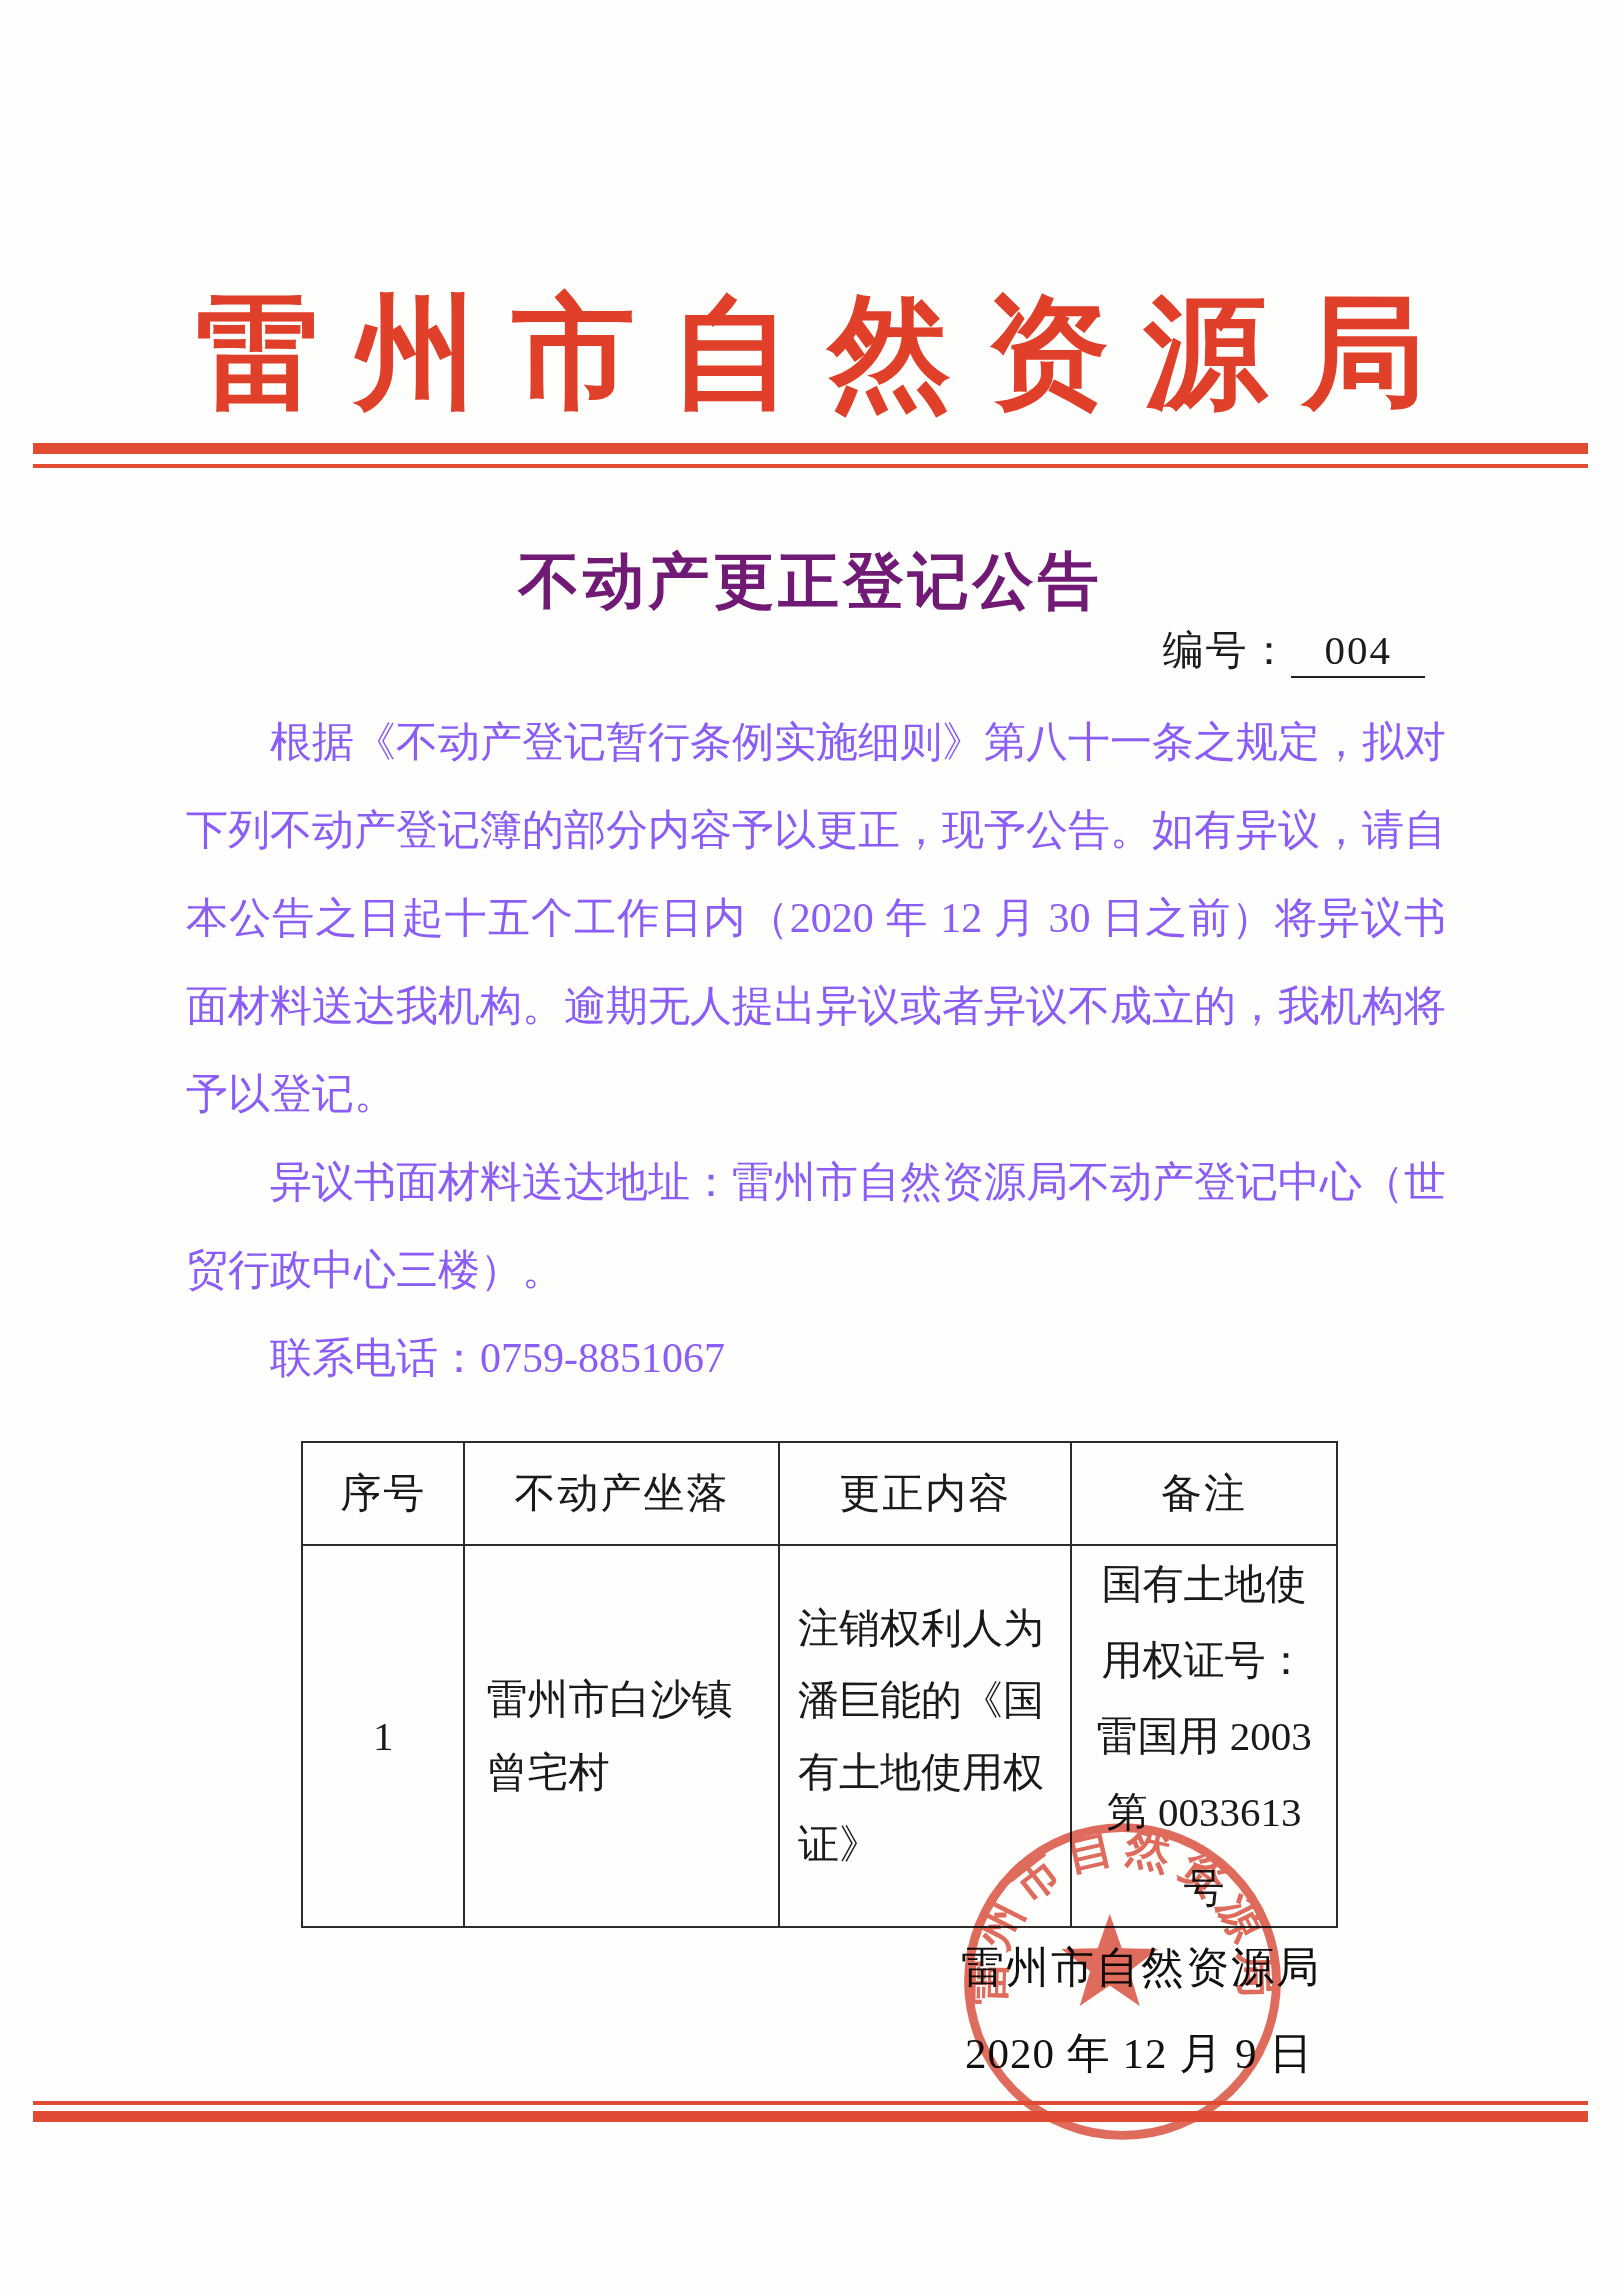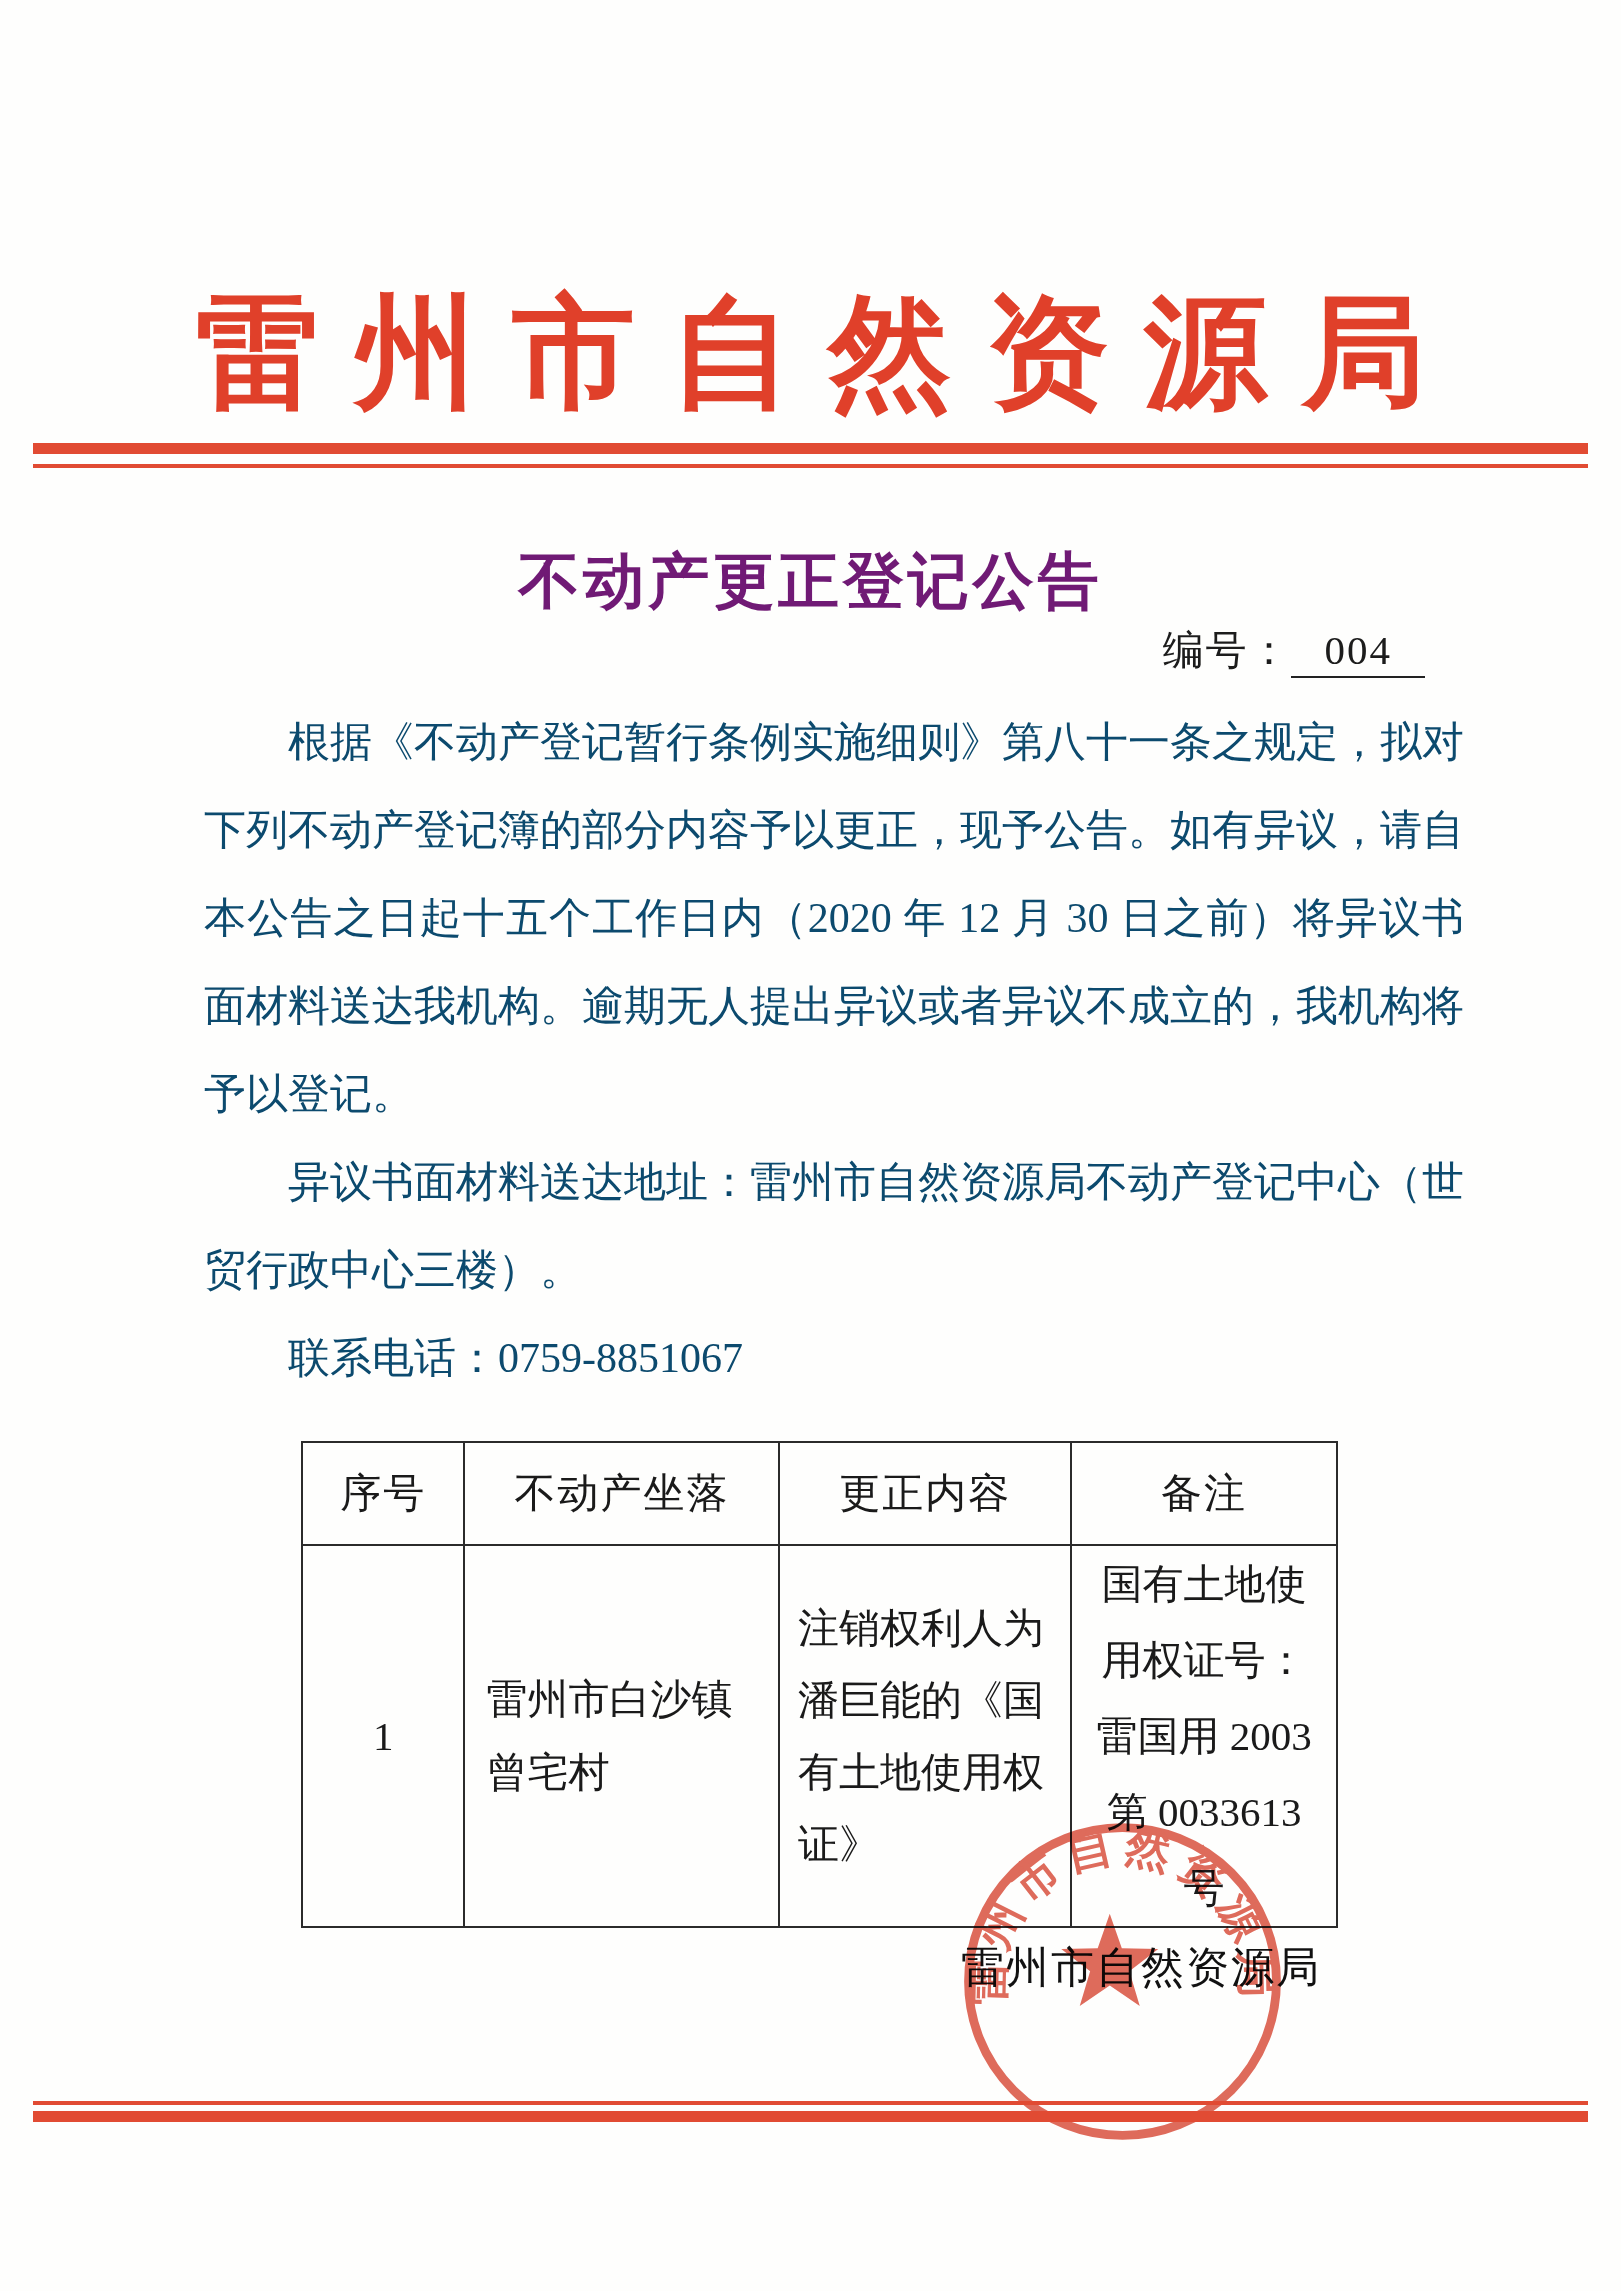--- a/index.html
+++ b/index.html
@@ -37,24 +37,24 @@
     position:absolute;top:623px;right:196px;
     font-size:41px;letter-spacing:2px;
   }
   .doc-number .num{
     display:inline-block;min-width:118px;text-align:center;
     border-bottom:2.9px solid #222;
     padding:0 7.8px 2px 7.8px;
   }
   
   .body-text{
-    position:absolute;left:204px;top:698px;width:1260px;
+    position:absolute;left:186px;top:698px;width:1260px;
     font-size:42px;line-height:88px;
     text-align:justify;
-    color:#0c4a6e;
+    color:#8b5cf6;
   }
   .body-text p{margin:0;text-indent:2em;}
   
   .notice-table{
     position:absolute;left:301px;top:1416px;width:1037px;
     border-collapse:collapse;
     font-size:41px;color:#1a1a1a;margin-top:25px;
   }
   .notice-table th,.notice-table td{
     border:2px solid #2b2b2b;
@@ -132,20 +132,21 @@
       <tr>
         <td class="cell-seq">1</td>
         <td class="cell-loc">雷州市白沙镇曾宅村</td>
         <td class="cell-cor">注销权利人为潘巨能的《国有土地使用权证》</td>
         <td class="cell-rem">国有土地使用权证号：雷国用 2003 第 0033613 号</td>
       </tr>
     </tbody>
   </table>
 
   <div class="footer-org">雷州市自然资源局</div>
+  <div class="footer-date">2020 年 12 月 9 日</div>
 
   <svg class="seal" viewBox="0 0 360 360">
     <defs>
       <path id="sealArc" d="M 59.9 201.2 A 122 122 0 1 1 300.1 201.2" fill="none"></path>
     </defs>
     <circle cx="180" cy="180" r="157" fill="none" stroke="#d84a38" stroke-width="9"></circle>
     <polygon fill="#d84a38" points="167,111 179.3,146 216.5,146.9 187,169.5 197.6,205.1 167,184 136.4,205.1 147,169.5 117.5,146.9 154.7,146"></polygon>
     <text font-size="46" fill="#d84a38" letter-spacing="8" font-family="Liberation Serif, DejaVu Serif, serif" font-weight="700">
       <textPath href="#sealArc" startOffset="50%" text-anchor="middle">雷州市自然资源局</textPath>
     </text>

